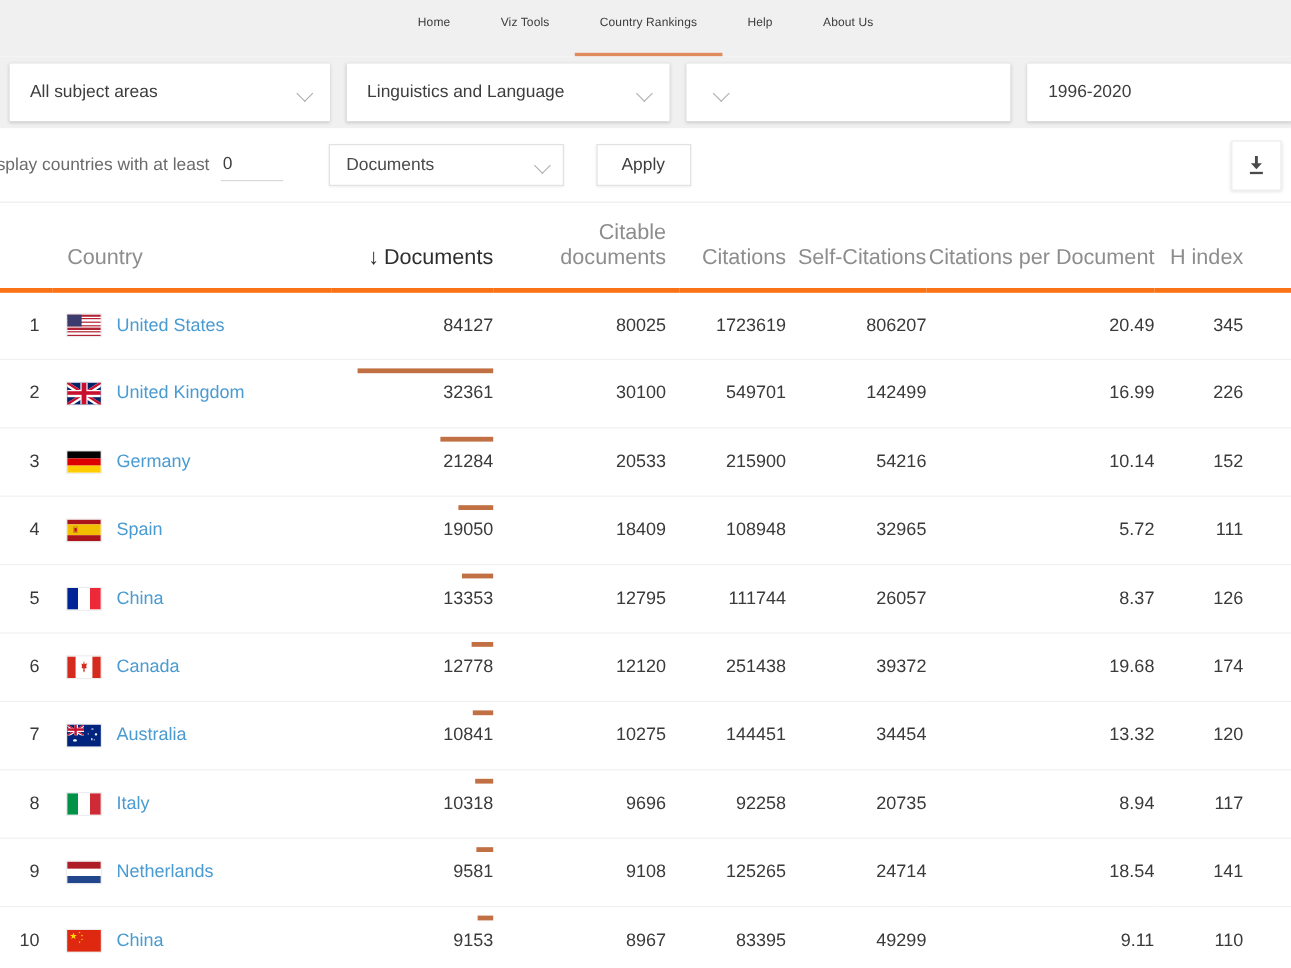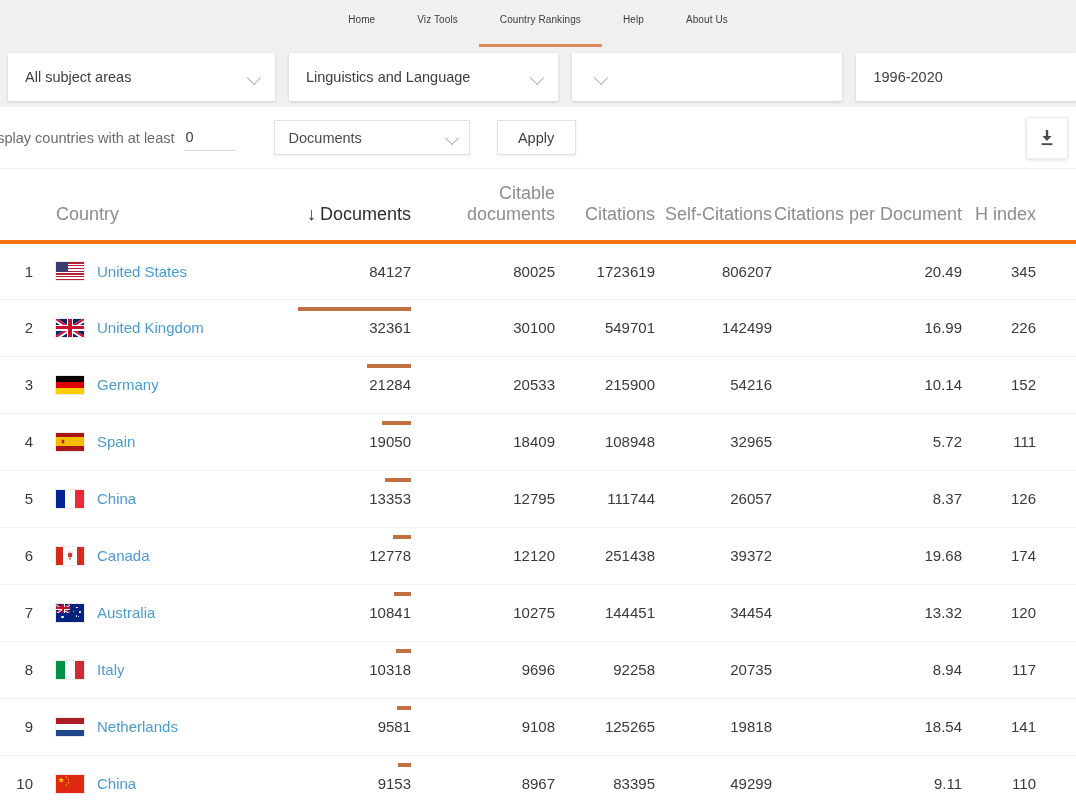--- a/index.html
+++ b/index.html
@@ -568,21 +568,21 @@
             </span>
             <span class="cname">Netherlands</span>
           </div>
         </td>
         <td class="td-num docs-cell">
           <span class="docs-val">9581</span>
           <span class="docs-bar" style="width: 13px; background: rgb(193, 112, 67);"></span>
         </td>
         <td class="td-num td-citable">9108</td>
         <td class="td-num">125265</td>
-        <td class="td-num">19818</td>
+        <td class="td-num">24714</td>
         <td class="td-num">18.54</td>
         <td class="td-num td-h">141</td>
       </tr>
       <tr>
         <td class="td-rank">10</td>
         <td class="td-country">
           <div class="country-cell">
             <span class="flag flag-cn">
               <i class="bs"></i>
               <i class="ss n1"></i>

